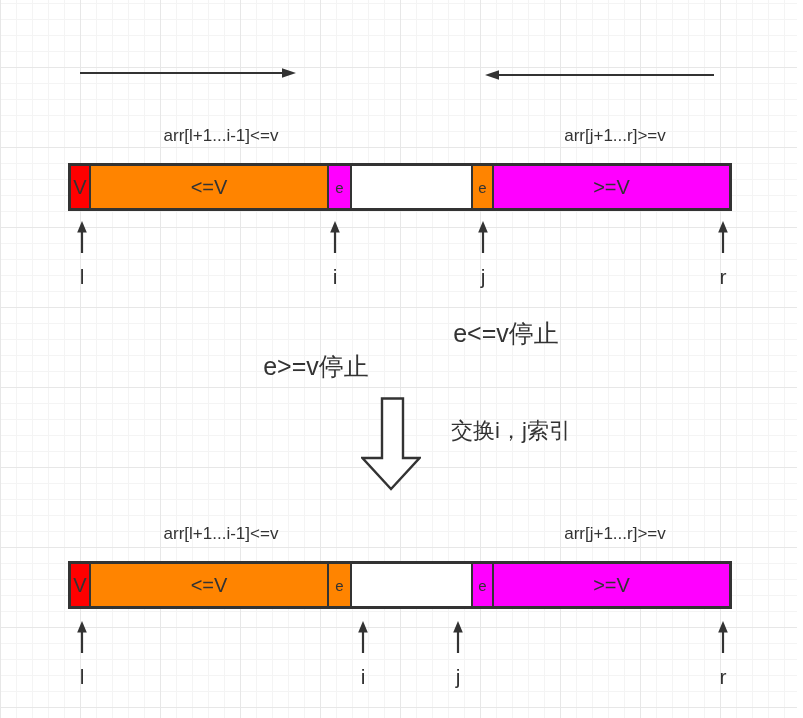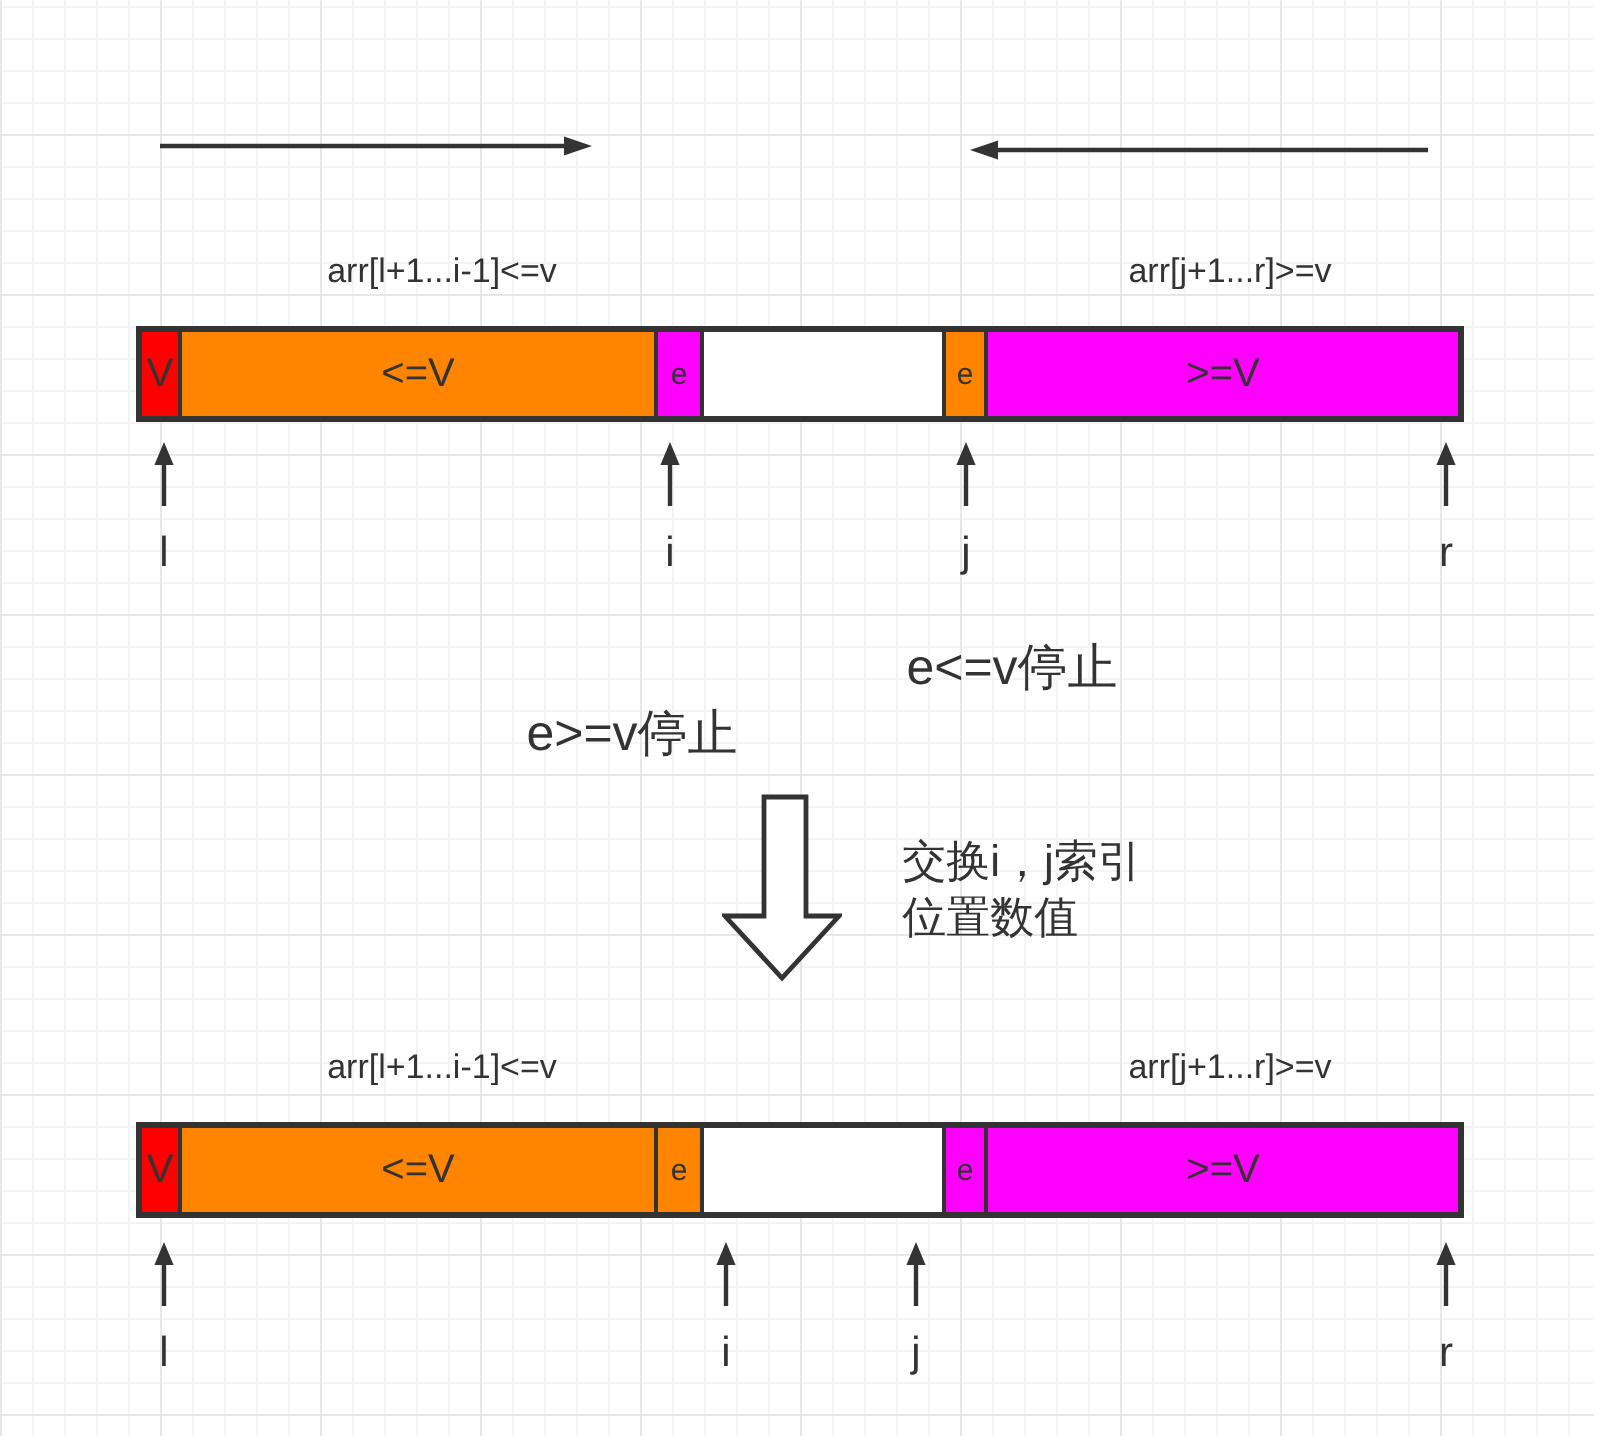--- a/index.html
+++ b/index.html
@@ -180,21 +180,20 @@
   <div class="stop-text" style="left:316px; top:338px;margin-top:12px;">e&gt;=v停止</div>
 
   <div class="stop-text" style="left:506px; top:317px;">e&lt;=v停止</div>
 
   <svg class="down-arrow abs" style="left:361px; top:397px;" width="60" height="95">
     <polygon points="21,1.5 42,1.5 42,61 58.5,61 30,92 1.5,61 21,61"></polygon>
   </svg>
 
   <div class="swap-text" style="left:511px; top:417px;">
     <div>交换i，j索引</div>
-    <div>位置数值</div>
   </div>
 
   <div class="range-label" style="left:221px; top:524px;">arr[l+1...i-1]&lt;=v</div>
 
   <div class="range-label" style="left:615px; top:524px;">arr[j+1...r]&gt;=v</div>
 
   <div class="bar" style="left:68px; top:561px;">
     <div class="seg sw1" style="background-color: rgb(255, 0, 0);">
         <span>V</span>
       </div>

